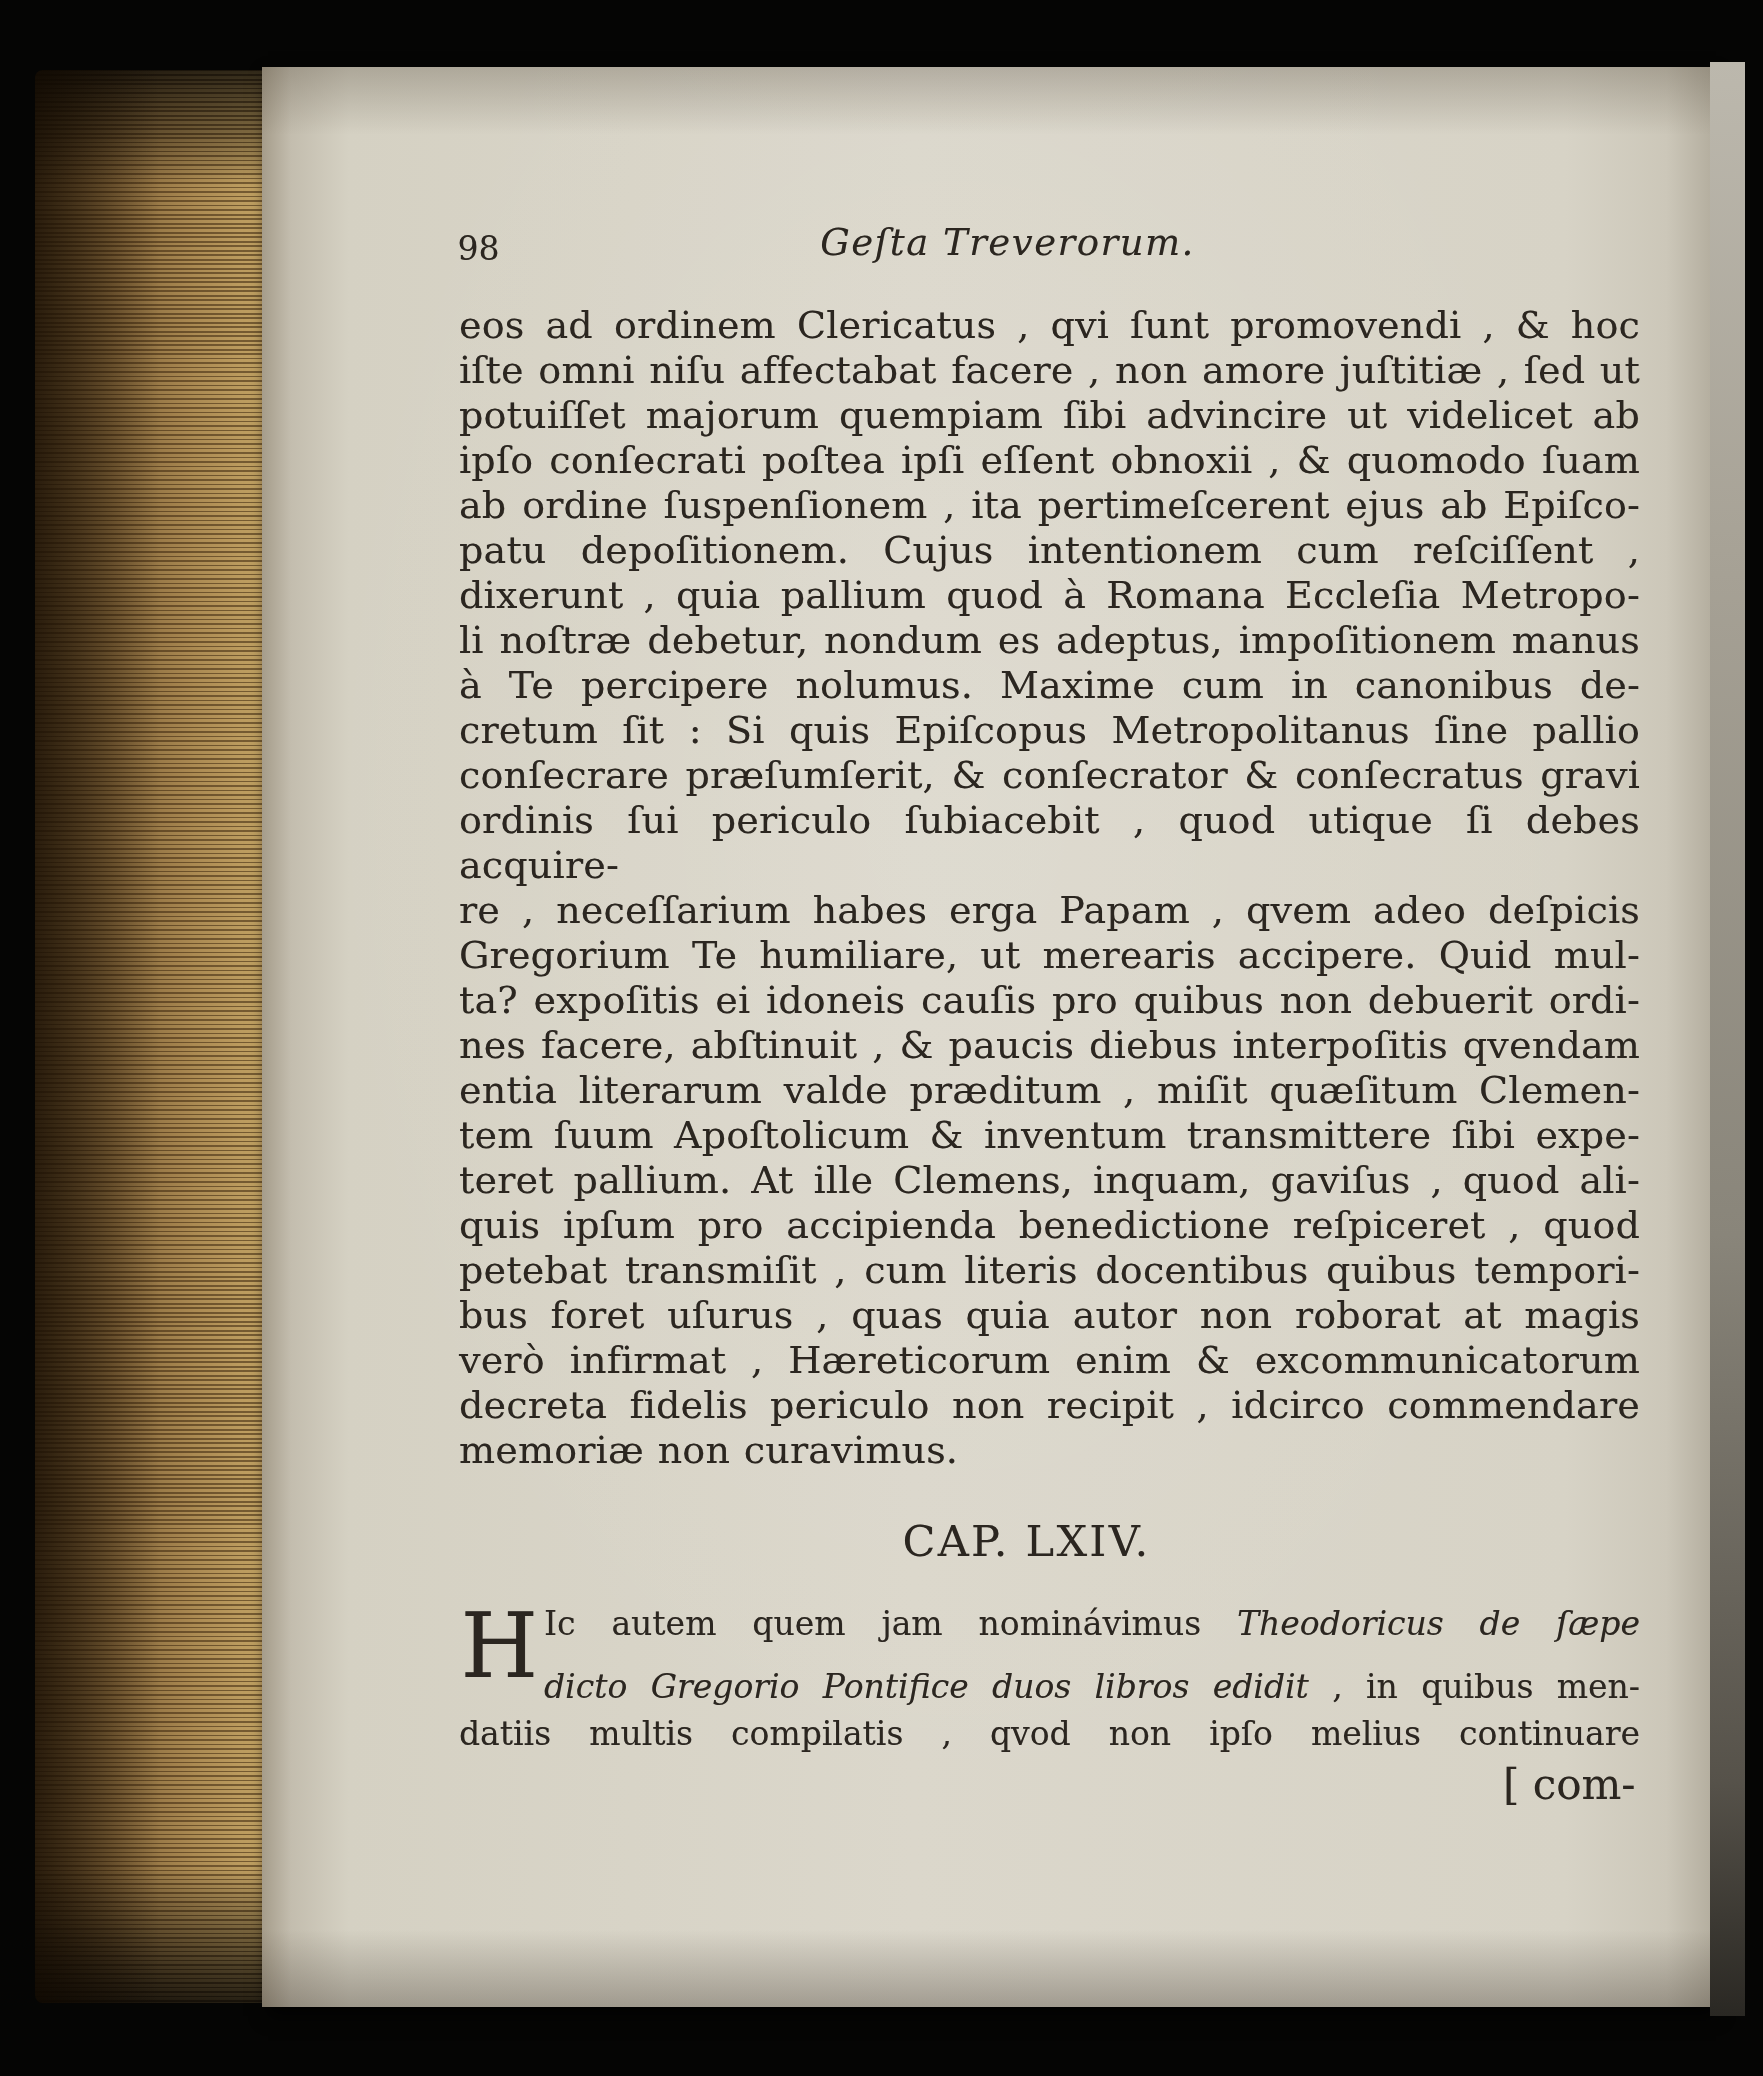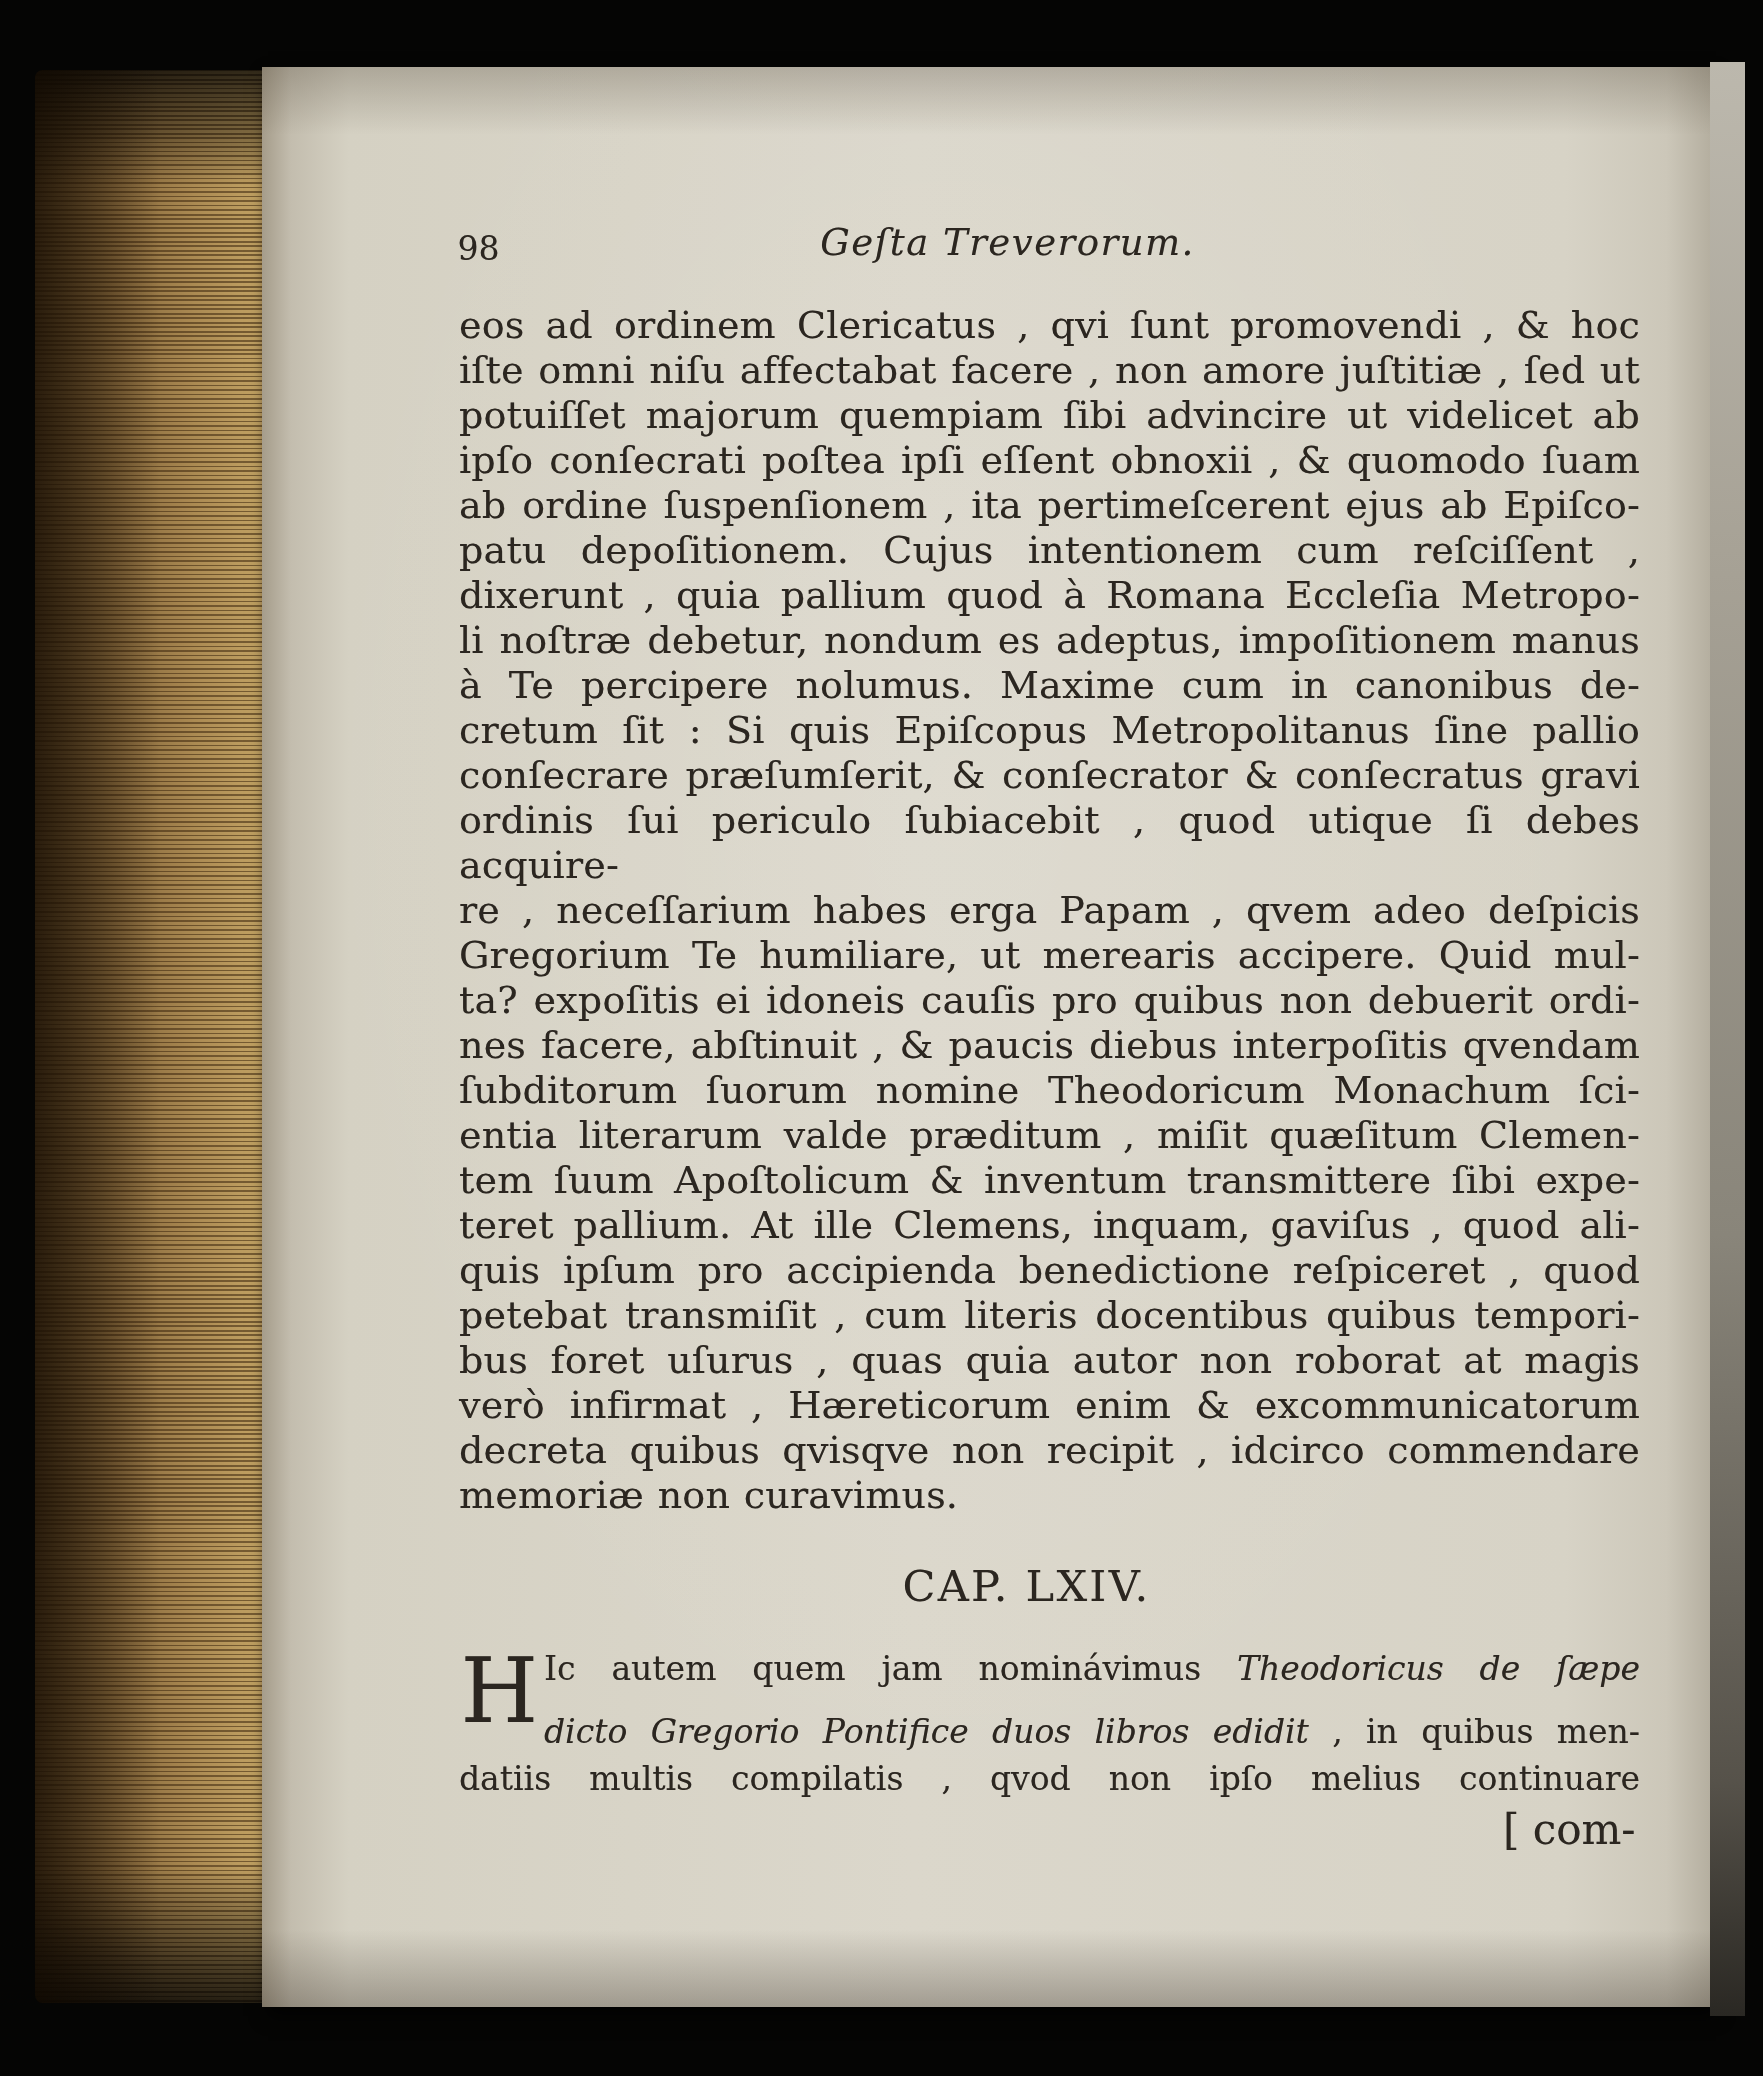--- a/index.html
+++ b/index.html
@@ -161,29 +161,28 @@
         <div class="line">dixerunt , quia pallium quod à Romana Eccleſia Metropo-</div>
         <div class="line">li noſtræ debetur, nondum es adeptus, impoſitionem manus</div>
         <div class="line">à Te percipere nolumus.  Maxime cum in canonibus de-</div>
         <div class="line">cretum ſit :  Si quis Epiſcopus Metropolitanus ſine pallio</div>
         <div class="line">conſecrare præſumſerit, &amp; conſecrator &amp; conſecratus gravi</div>
         <div class="line">ordinis ſui periculo ſubiacebit , quod utique ſi debes acquire-</div>
         <div class="line">re , neceſſarium habes erga Papam , qvem adeo deſpicis</div>
         <div class="line">Gregorium Te humiliare, ut merearis accipere.  Quid mul-</div>
         <div class="line">ta? expoſitis ei idoneis cauſis pro quibus non debuerit ordi-</div>
         <div class="line">nes facere, abſtinuit , &amp; paucis diebus interpoſitis qvendam</div>
-        <div class="line">ſubditorum ſuorum nomine Theodoricum Monachum ſci-</div>
         <div class="line">entia literarum valde præditum , miſit quæſitum Clemen-</div>
         <div class="line">tem ſuum Apoſtolicum &amp; inventum transmittere ſibi expe-</div>
         <div class="line">teret pallium.  At ille Clemens, inquam, gaviſus , quod ali-</div>
         <div class="line">quis ipſum pro accipienda benedictione reſpiceret , quod</div>
         <div class="line">petebat transmiſit , cum literis docentibus quibus tempori-</div>
         <div class="line">bus foret uſurus , quas quia autor non roborat at magis</div>
         <div class="line">verò infirmat , Hæreticorum enim &amp; excommunicatorum</div>
-        <div class="line">decreta quibus qvisqve non recipit , idcirco commendare</div>
+        <div class="line">decreta fidelis periculo non recipit , idcirco commendare</div>
         <div class="line last">memoriæ non curavimus.</div>
       </div>
 
     <div class="chapter-heading">CAP. LXIV.</div>
 
     <div class="cap-par">
       <span class="dropcap">H</span>
       <div class="cap-line"><span>Ic autem quem jam nominávimus </span><i>Theodoricus de ſæpe</i></div>
       <div class="cap-line"><i>dicto Gregorio Pontifice duos libros edidit</i><span> , in quibus men-</span></div>
       <div class="cap-line3">datiis multis compilatis , qvod non ipſo melius continuare</div>

